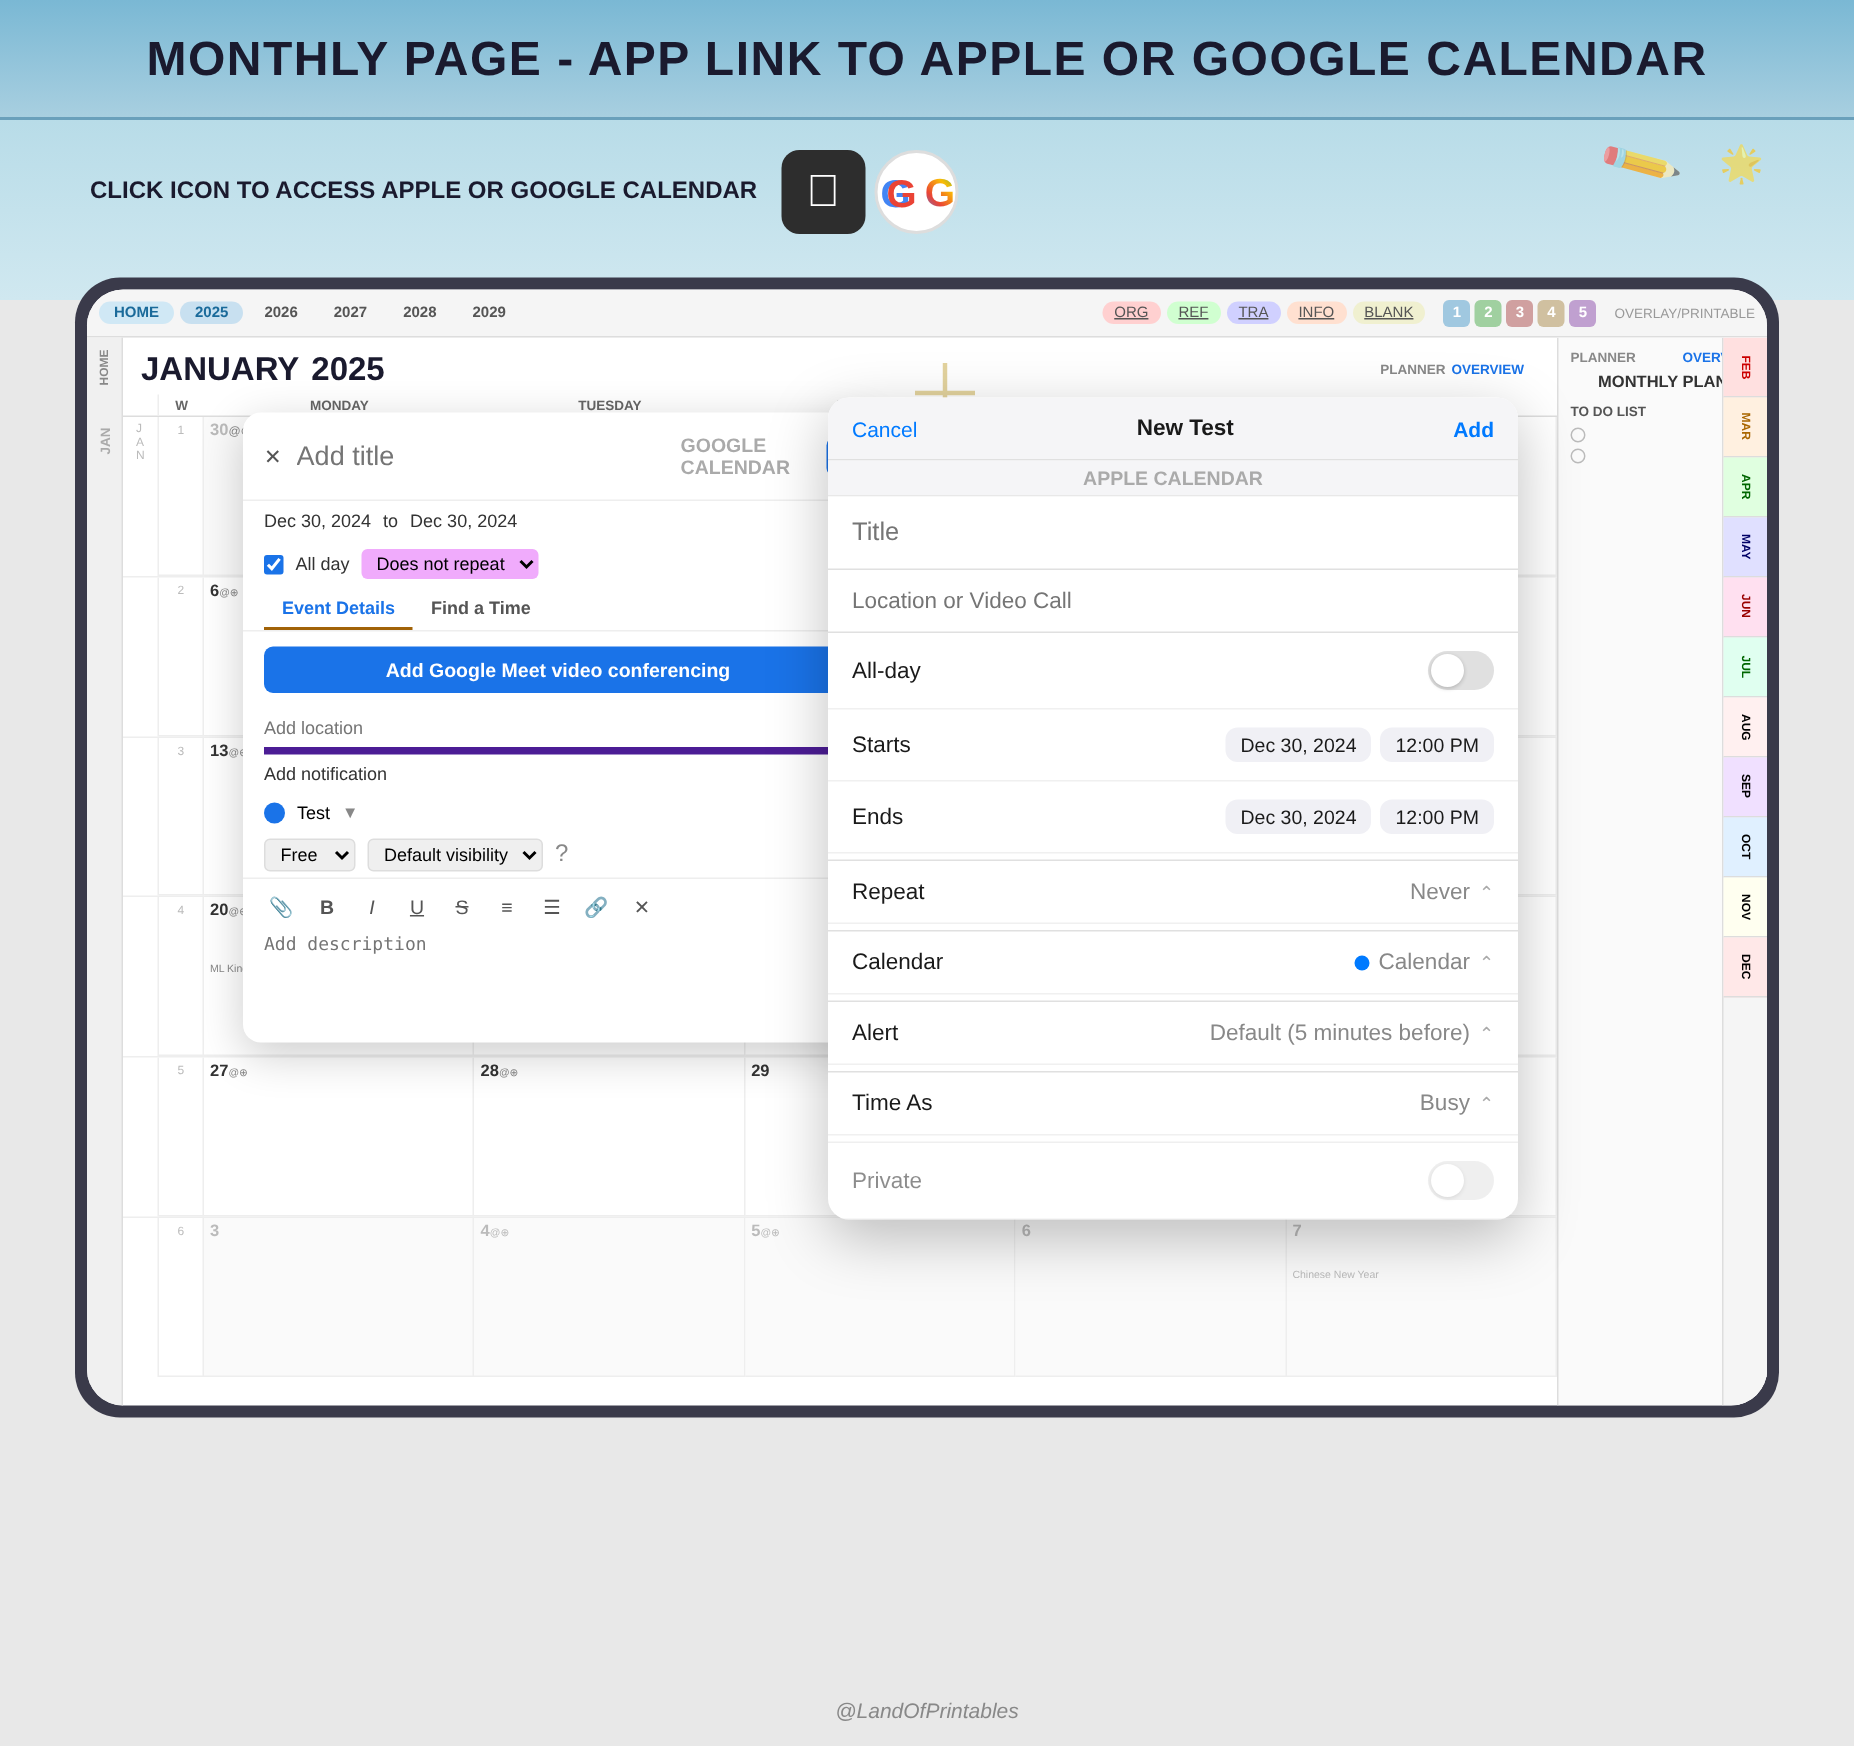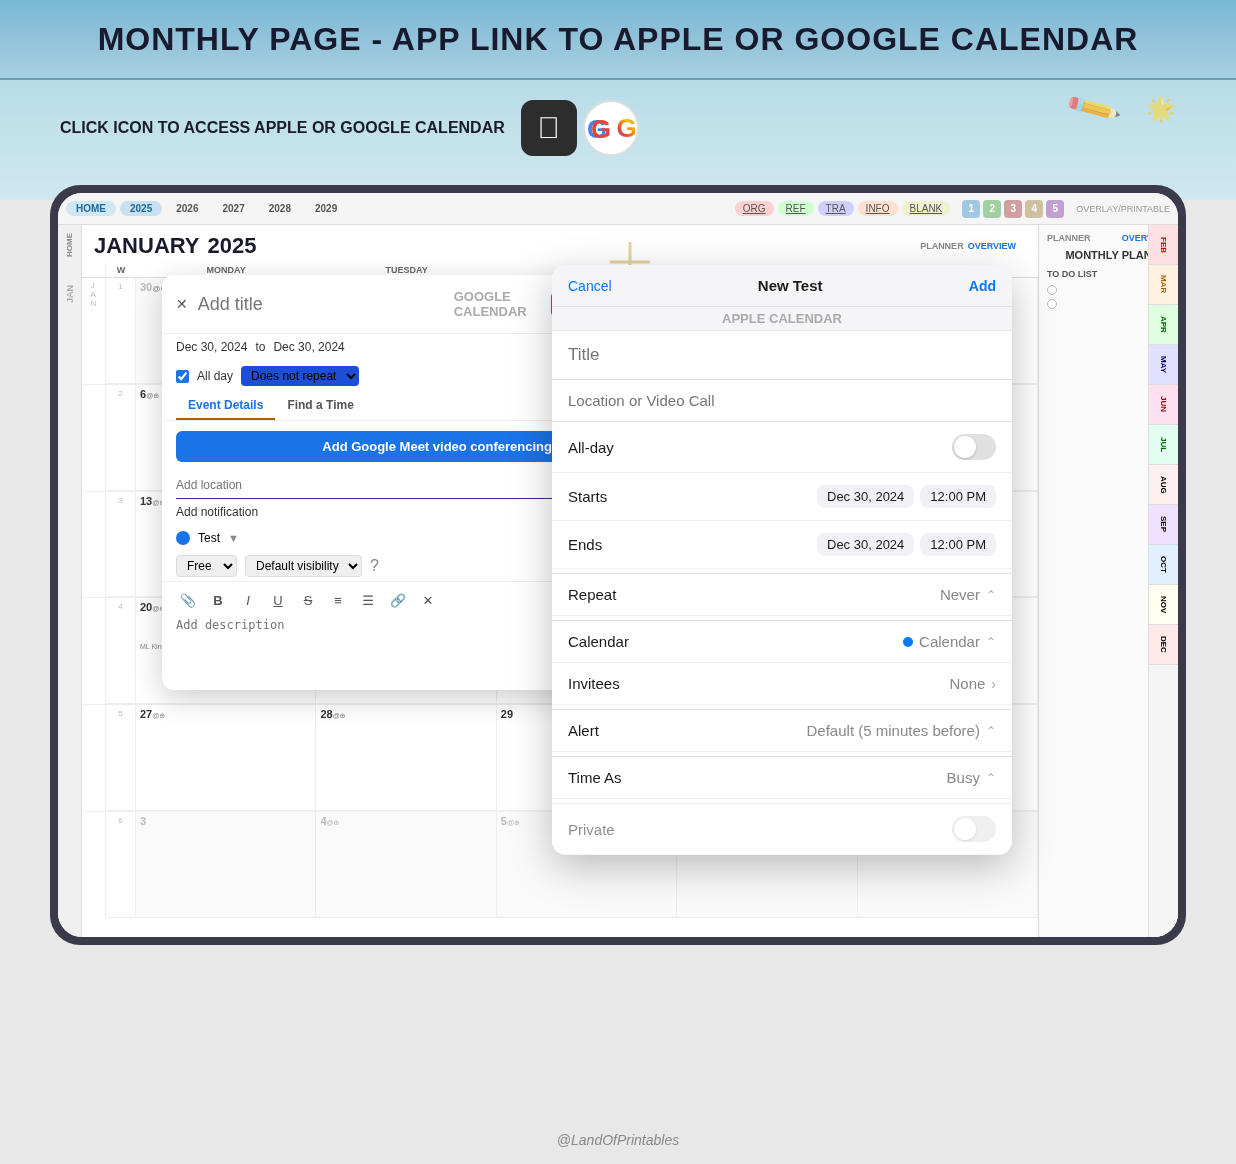--- a/index.html
+++ b/index.html
@@ -322,21 +322,21 @@
       align-items: center;
       padding: 6px 14px;
       gap: 8px;
       font-size: 12px;
       color: #333;
     }
     .google-checkbox { accent-color: #1a73e8; }
     .google-repeat-select {
       font-size: 12px;
       border: none;
-      background: #1d4ed8;
+      background: #f0abfc;
       border-radius: 4px;
       padding: 2px 6px;
       cursor: pointer;
     }
     .google-tabs {
       display: flex;
       gap: 0;
       padding: 0 14px;
       border-bottom: 1px solid #eee;
     }
@@ -356,27 +356,27 @@
       margin: 10px 14px;
       background: #1a73e8;
       color: white;
       border: none;
       border-radius: 6px;
       padding: 8px 16px;
       font-size: 13px;
       font-weight: 600;
       cursor: pointer;
       width: calc(100% - 28px);
-      text-align: right;
+      text-align: center;
     }
     .google-location-input {
       width: calc(100% - 28px);
       margin: 0 14px;
       border: none;
-      border-bottom: 1px solid #4c1d95;
+      border-bottom: 5px solid #4c1d95;
       padding: 6px 0;
       font-size: 12px;
       color: #888;
       outline: none;
     }
     .google-notification {
       padding: 6px 14px;
       font-size: 12px;
       color: #333;
     }
@@ -914,27 +914,20 @@
           <div class="apple-row" style="border-top:1px solid #e0e0e0;margin-top:4px;">
             <span class="apple-row-label">Calendar</span>
             <div class="apple-row-value">
               <div class="apple-dot"></div>
               <span>Calendar</span>
               <span class="apple-chevron">⌃</span>
             </div>
           </div>
 
           
-          <div class="apple-row">
-            <span class="apple-row-label">Invitees</span>
-            <div class="apple-row-value">
-              <span>None</span>
-              <span style="color:#aaa;font-size:14px;">›</span>
-            </div>
-          </div>
 
           
           <div class="apple-row" style="border-top:1px solid #e0e0e0;margin-top:4px;">
             <span class="apple-row-label">Alert</span>
             <div class="apple-row-value">
               <span>Default (5 minutes before)</span>
               <span class="apple-chevron">⌃</span>
             </div>
           </div>
 

